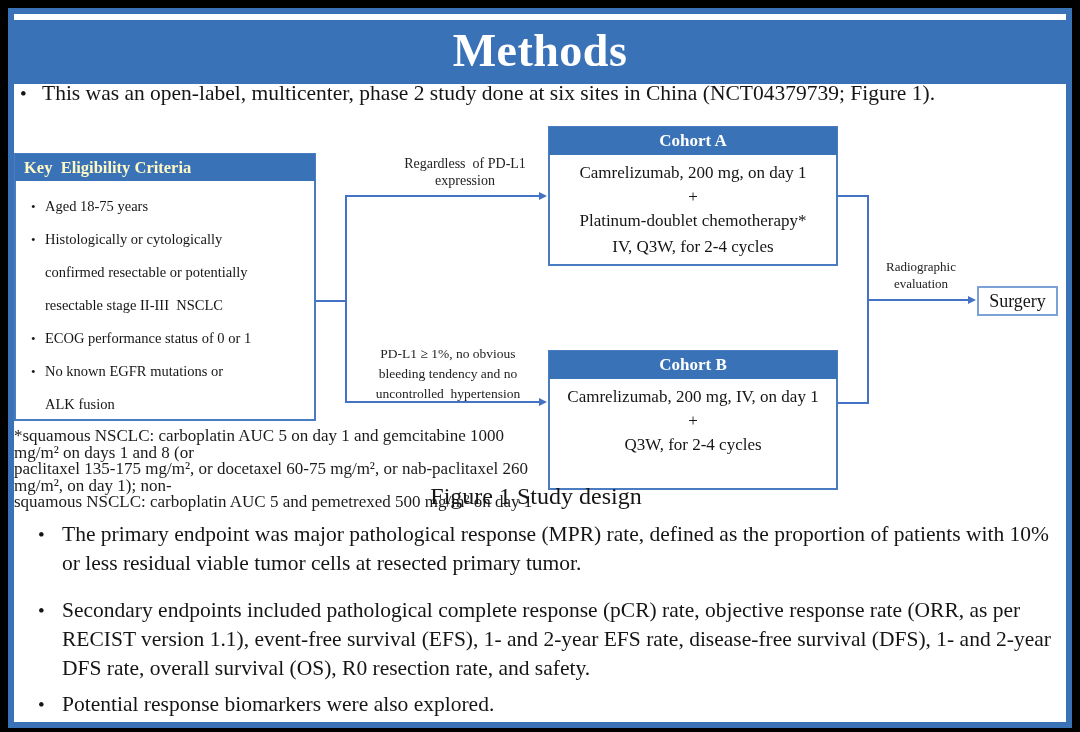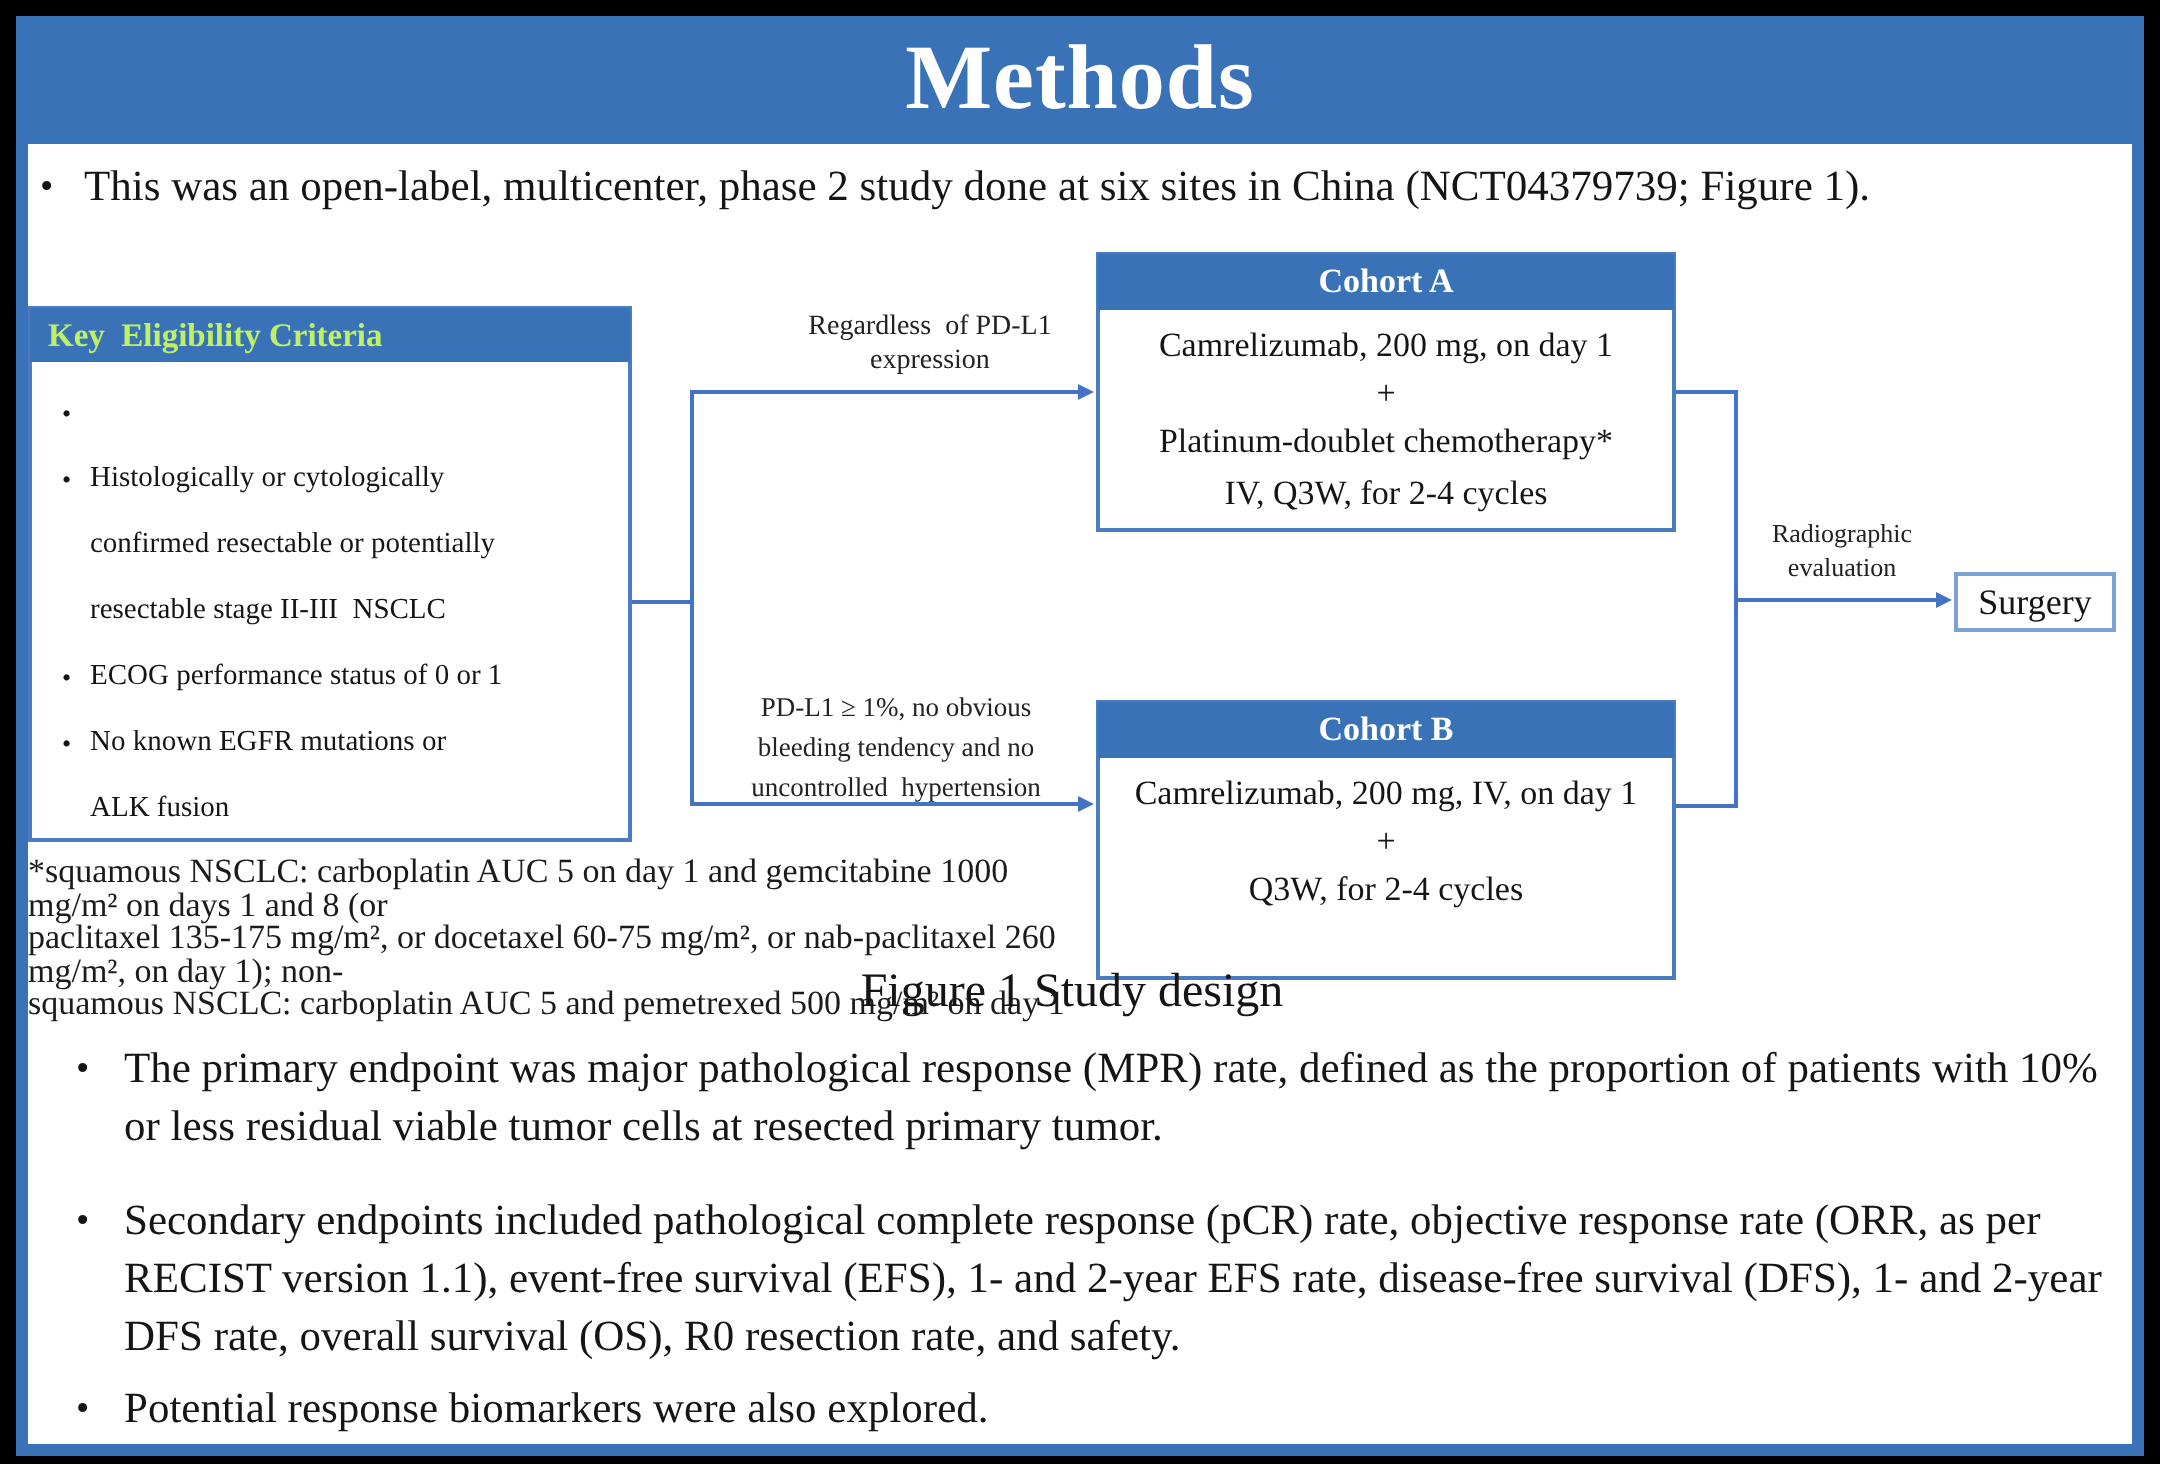--- a/index.html
+++ b/index.html
@@ -2,37 +2,37 @@
 <html><head>
 <meta charset="utf-8">
 <style>
   * { margin:0; padding:0; box-sizing:border-box; }
   html,body { width:1080px; height:732px; }
   body { background:#000; font-family:"Liberation Serif","DejaVu Serif",serif; color:#151515; }
   #stage { position:relative; width:1080px; height:732px; background:#000; overflow:hidden; }
 
   .slide { position:absolute; left:8px; top:8px; width:1064px; height:720px;
            background:#ffffff; border:6px solid #3a72b8; }
-  .titlebar { position:absolute; left:8px; top:8px; width:1064px; height:64px;
+  .titlebar { position:absolute; left:8px; top:20px; width:1064px; height:64px;
               background:#3a72b8; }
   .titlebar h1 { width:100%; text-align:center; font-size:46px; font-weight:bold;
                  color:#ffffff; line-height:62px; letter-spacing:0.5px; }
 
   
   .brow { position:absolute; display:flex; }
   .brow .bm { flex:0 0 auto; font-size:20px; line-height:29px; padding-right:0; }
   .brow .bt { flex:1 1 auto; }
   .big .bm { width:24px; font-size:19px; }
   .big .bt { font-size:21.5px; line-height:29px; }
   .intro .bm { width:22px; }
 
   
   .elig { position:absolute; left:14px; top:153px; width:302px; height:268px;
           border:2px solid #4a7cc2; background:#fff; }
-  .elig .hdr { background:#3a72b8; color:#bef264; font-weight:bold; font-size:16.5px;
+  .elig .hdr { background:#3a72b8; color:#fef9c3; font-weight:bold; font-size:16.5px;
                line-height:27px; padding-left:9px; white-space:pre-wrap;
                margin:-1px -1px 0 -1px; }
   .elig .body { padding:9px 4px 0 15px; }
   .elig .item { display:flex; }
   .elig .item .bm { width:14px; font-size:13px; line-height:33px; }
   .elig .item .bt { font-size:14.5px; line-height:33px; white-space:pre-wrap; }
 
   
   .cohort { position:absolute; width:290px; height:140px; border:2px solid #4a7cc2;
             background:#fff; text-align:center; }
@@ -91,20 +91,21 @@
       <path d="M868,195 V404"></path>
       <path d="M868,300 H968" marker-end="url(#arr)"></path>
     </g>
   </svg>
 
   <div class="elig">
     <div class="hdr">Key  Eligibility Criteria</div>
     <div class="body">
       <div class="item">
         <span class="bm">•</span>
+        <span class="bt">Aged 18-75 years</span>
       </div>
       <div class="item">
         <span class="bm">•</span>
         <span class="bt">Histologically or cytologically
 confirmed resectable or potentially
 resectable stage II-III  NSCLC</span>
       </div>
       <div class="item">
         <span class="bm">•</span>
         <span class="bt">ECOG performance status of 0 or 1</span>

